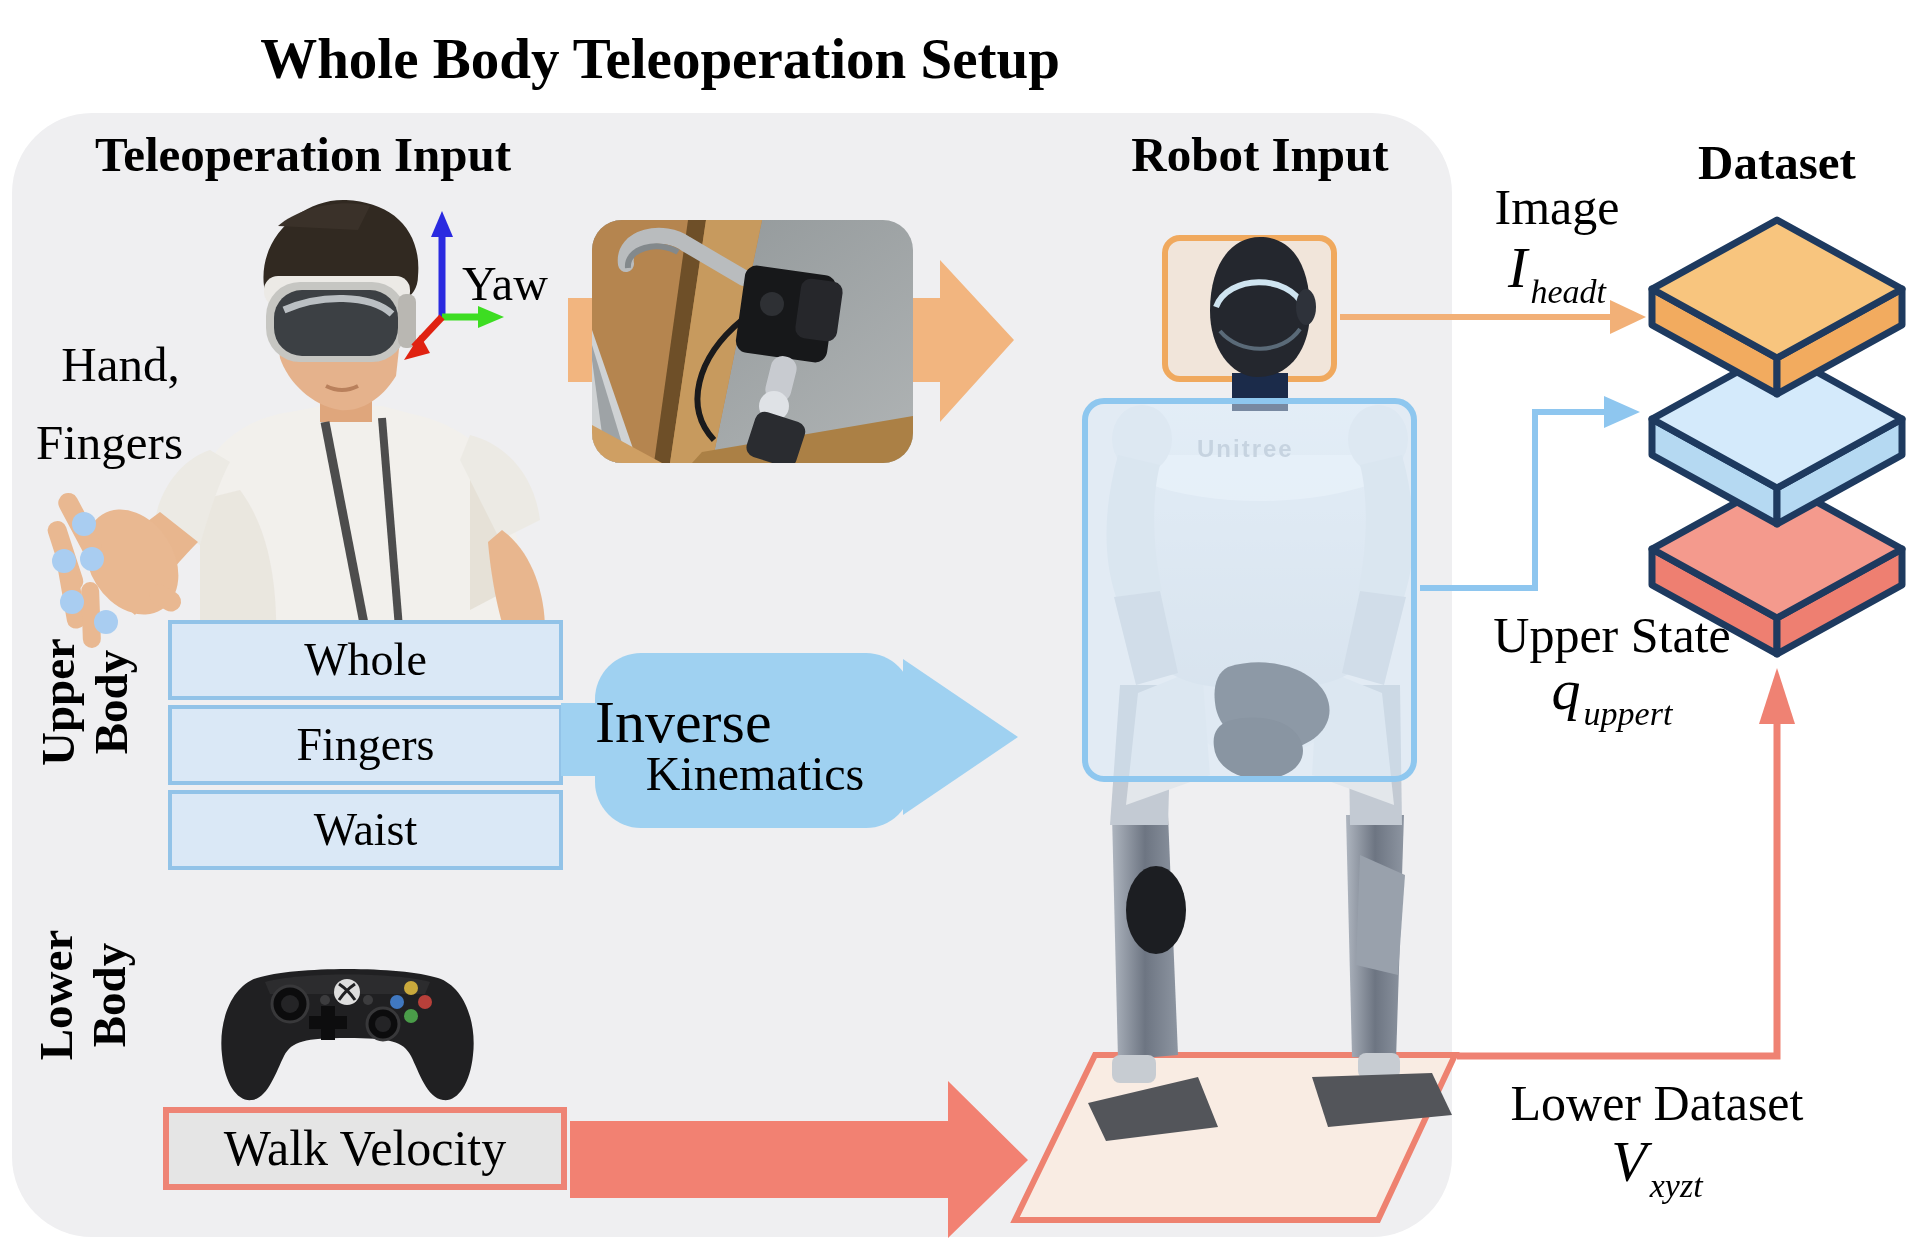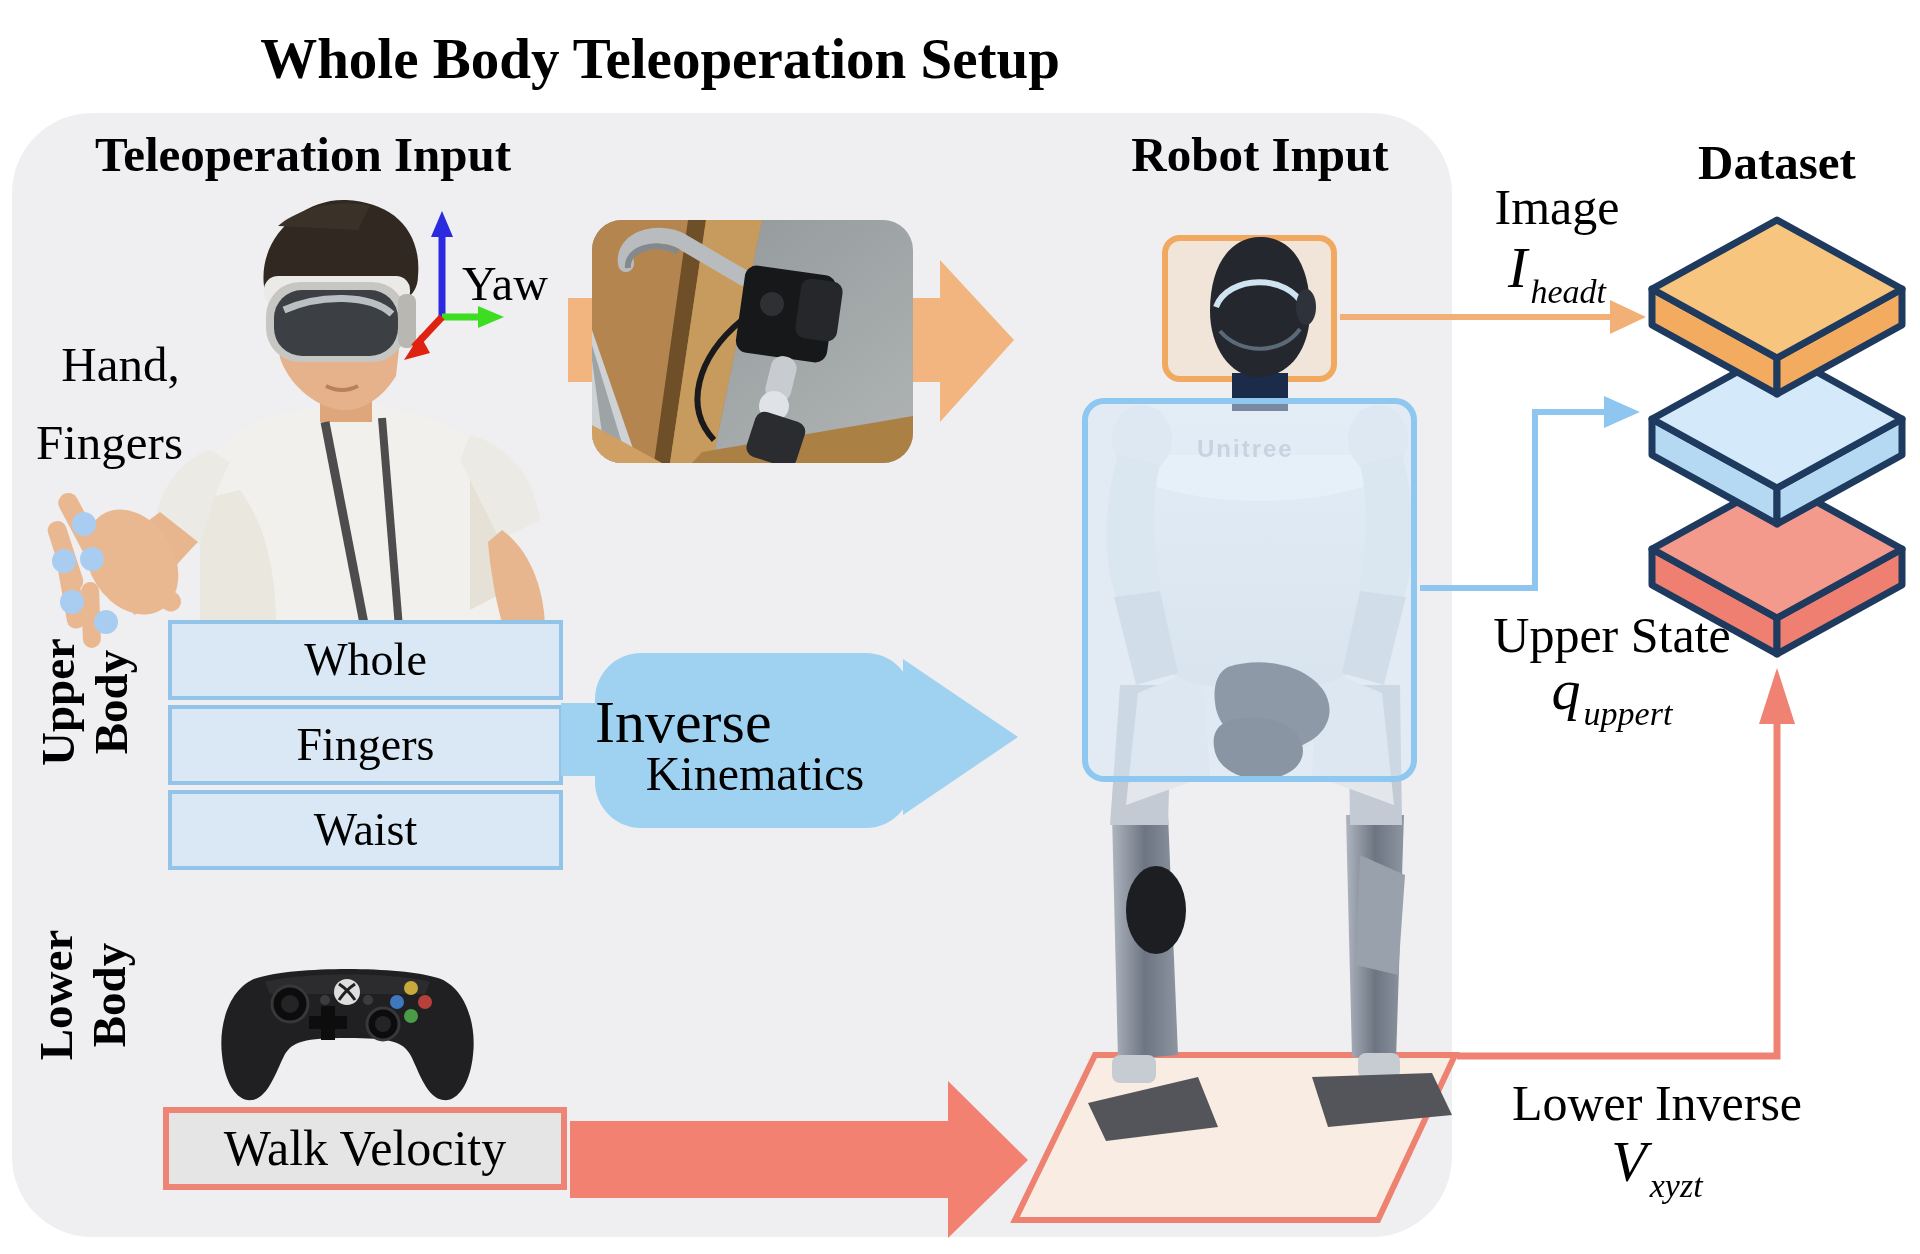--- a/index.html
+++ b/index.html
@@ -289,21 +289,21 @@
   </div>
 
   <div class="abs outlbl o-upper">Upper State</div>
   <div class="abs mathline m-upper">
     <span>q</span><span class="mstack">
         <span>upper</span>
         <span>t</span>
       </span>
   </div>
 
-  <div class="abs outlbl o-lower">Lower Inverse</div>
+  <div class="abs outlbl o-lower">Lower Dataset</div>
   <div class="abs mathline m-lower">
     <span>V</span><span class="mstack">
         <span>xyz</span>
         <span>t</span>
       </span>
   </div>
 
 </div>
 
 </body></html>

